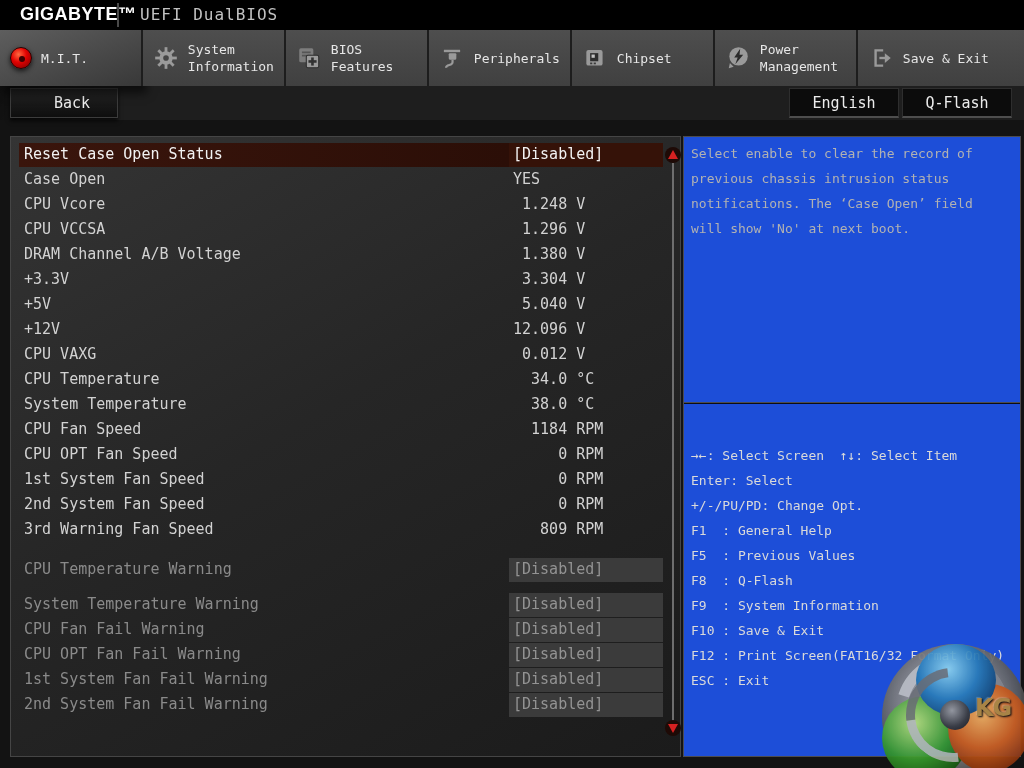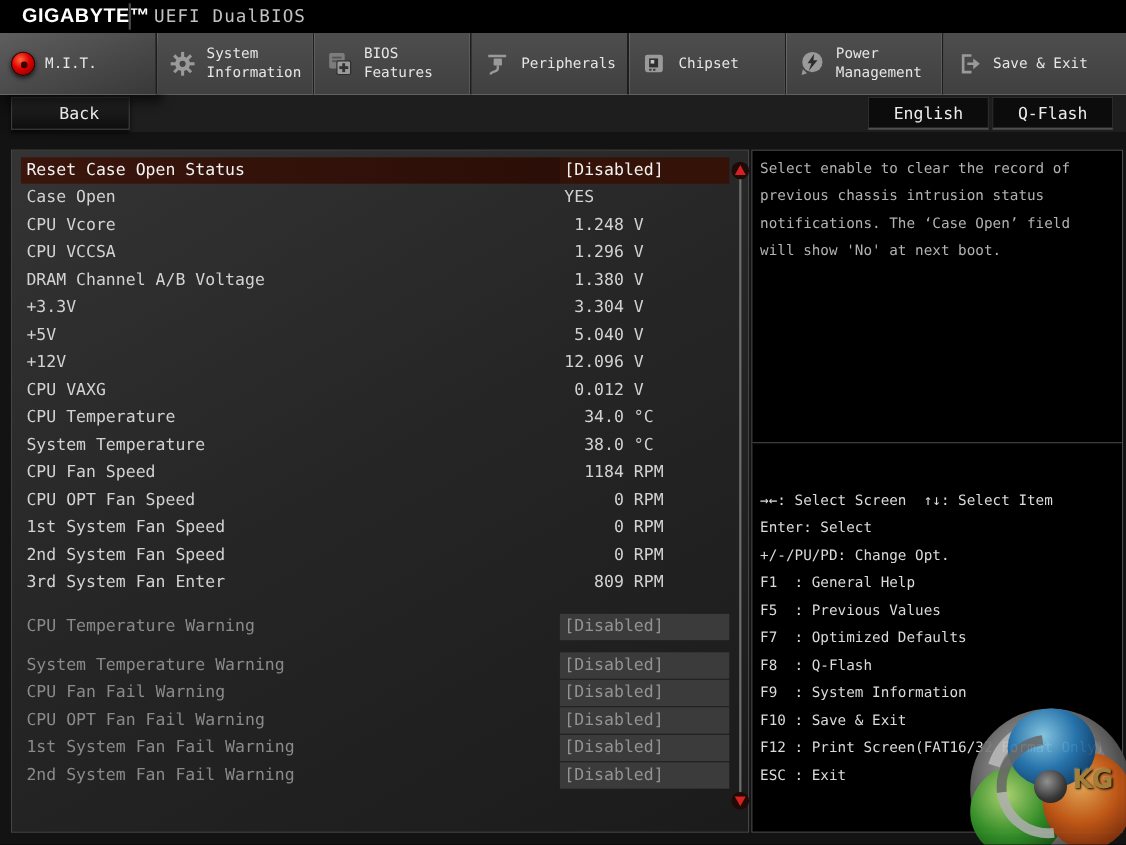--- a/index.html
+++ b/index.html
@@ -53,21 +53,21 @@
   .scroll-line{position:absolute;left:661px;top:26px;width:2px;height:558px;background:#6e6e6e;}
   .scroll-btn{position:absolute;left:654px;width:16px;height:16px;border-radius:50%;background:#1e0a06;cursor:default;}
   .scroll-btn.up{top:10px;}
   .scroll-btn.down{top:583px;}
   .tri{position:absolute;left:3px;width:0;height:0;border-left:5px solid transparent;border-right:5px solid transparent;}
   .tri-up{top:3px;border-bottom:9px solid #d62121;}
   .tri-down{top:4px;border-top:9px solid #d62121;}
 
   
   .right-panel{position:absolute;left:683px;top:136px;width:338px;height:621px;
-               background:#000000;border:1px solid #4c4c50;}
+               background:#1d4ed8;border:1px solid #4c4c50;}
   .help-text{position:absolute;left:7px;top:4px;width:324px;font-size:13px;line-height:25px;
              color:#b2b2b2;white-space:pre;}
   .rp-divider{position:absolute;left:0;top:265px;width:100%;height:0;
               border-top:1px solid #4c4c50;border-bottom:1px solid #0e0e10;}
   .key-legend{position:absolute;left:7px;top:306px;width:328px;}
   .legend-line{font-size:13px;line-height:25px;color:#dadada;white-space:pre;}
 
   
   .kg{position:absolute;left:880px;top:642px;width:150px;height:150px;opacity:.93;z-index:5;}
   .kg>div{position:absolute;border-radius:50%;}
@@ -224,21 +224,21 @@
         </div>
         <div class="row" style="top: 331px;">
           <span class="row-label">1st System Fan Speed</span>
           <span class="row-value">     0 RPM</span>
         </div>
         <div class="row" style="top: 356px;">
           <span class="row-label">2nd System Fan Speed</span>
           <span class="row-value">     0 RPM</span>
         </div>
         <div class="row" style="top: 381px;">
-          <span class="row-label">3rd System Fan Enter</span>
+          <span class="row-label">3rd Warning Fan Speed</span>
           <span class="row-value">   809 RPM</span>
         </div>
         <div class="row dim" style="top: 421px; padding-left: 40px;">
           <span class="row-label">CPU Temperature Warning</span>
           <span class="row-value boxed">[Disabled]</span>
         </div>
         <div class="row dim" style="top: 456px;">
           <span class="row-label">System Temperature Warning</span>
           <span class="row-value boxed">[Disabled]</span>
         </div>
@@ -273,21 +273,20 @@
 previous chassis intrusion status
 notifications. The ‘Case Open’ field
 will show 'No' at next boot.</div>
     <div class="rp-divider"></div>
     <div class="key-legend">
         <div class="legend-line">→←: Select Screen  ↑↓: Select Item</div>
         <div class="legend-line">Enter: Select</div>
         <div class="legend-line">+/-/PU/PD: Change Opt.</div>
         <div class="legend-line">F1  : General Help</div>
         <div class="legend-line">F5  : Previous Values</div>
-        <div class="legend-line">F7  : Optimized Defaults</div>
         <div class="legend-line">F8  : Q-Flash</div>
         <div class="legend-line">F9  : System Information</div>
         <div class="legend-line">F10 : Save &amp; Exit</div>
         <div class="legend-line">F12 : Print Screen(FAT16/32 Format Only)</div>
         <div class="legend-line">ESC : Exit</div>
       </div>
   </div>
 
   <div class="kg">
     <div class="kg-base"></div>

